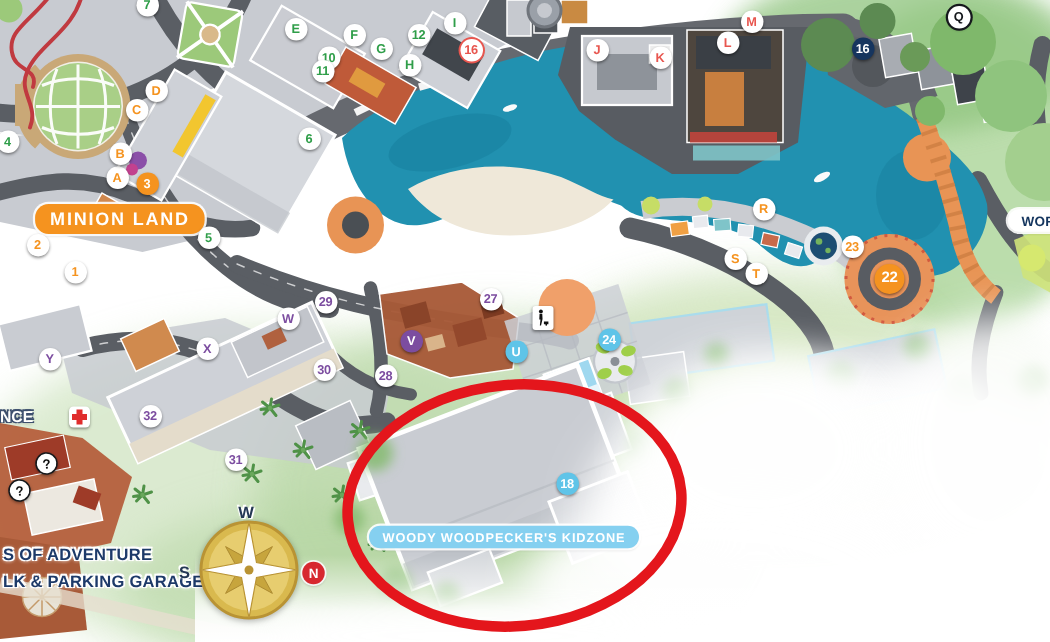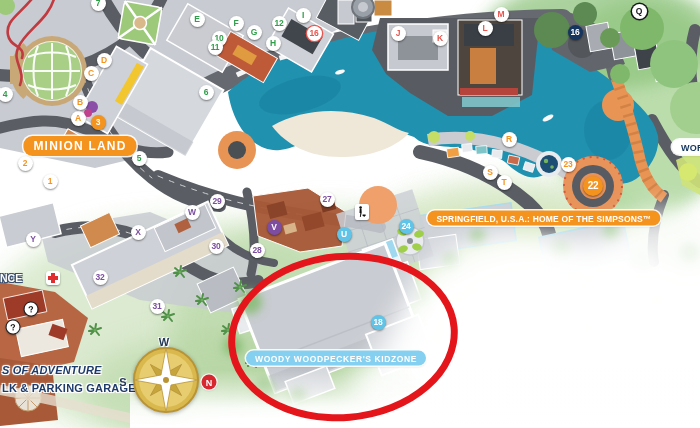--- a/index.html
+++ b/index.html
@@ -441,27 +441,26 @@
   </g>
 
   <g fill="none" stroke="#c03a40" stroke-width="2.6" stroke-linecap="round">
     <path d="M35,-5 C20,15 5,20 8,35 C10,48 26,45 22,58"></path>
     <path d="M55,-5 C50,20 25,30 18,48 C12,62 26,70 20,85"></path>
   </g>
 </svg>
 
 <div class="layer lyr-banners">
       <div class="banner bn-orange bn-lg" style="left: 80px; top: 146px;">MINION LAND</div>
-      <div class="banner bn-orange" style="left: 544px; top: 218px;">SPRINGFIELD, U.S.A.: HOME OF THE SIMPSONS™</div>
       <div class="banner bn-blue" style="left: 336px; top: 358px;">WOODY WOODPECKER'S KIDZONE</div>
       <div class="banner bn-white" style="left: 672px; top: 147px; transform: translate(0px, -50%);">WORL</div>
     </div>
 <div class="layer lyr-texts">
       <div class="mtext tx-white-outline" style="left: 0px; top: 272px;">NCE</div>
-      <div class="mtext tx-navy" style="left: 2px; top: 364px; font-style: italic;">S OF ADVENTURE</div>
+      <div class="mtext tx-navy" style="left: 2px; top: 364px;">S OF ADVENTURE</div>
       <div class="mtext tx-navy" style="left: 2px; top: 382px;">LK &amp; PARKING GARAGES</div>
     </div>
 
 <div class="layer lyr-icons">
   <div class="micon icon-first-aid" style="left: 53px; top: 278px;">
     <span class="cv"></span>
         <span class="ch"></span>
   </div>
   <div class="micon icon-q" style="left: 31px; top: 309px;">?</div>
   <div class="micon icon-q" style="left: 13px; top: 327px;">?</div>

